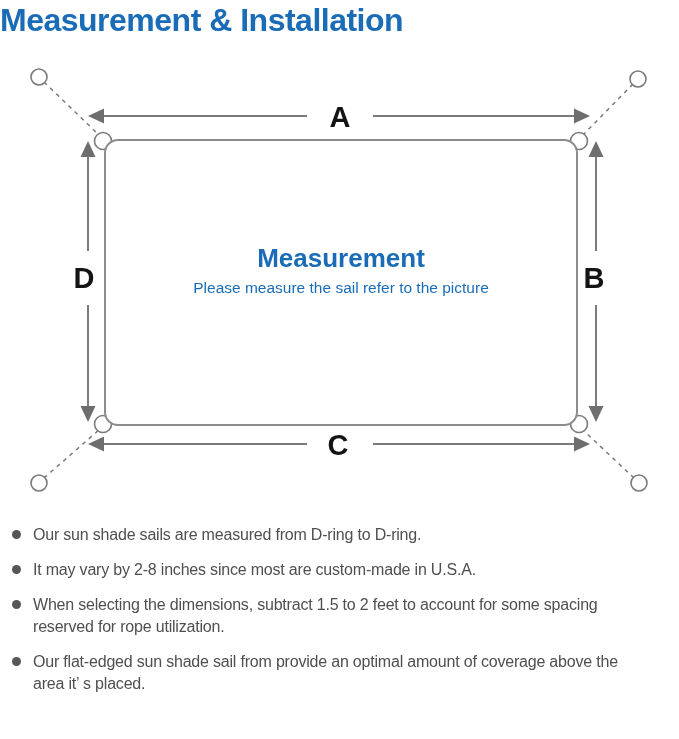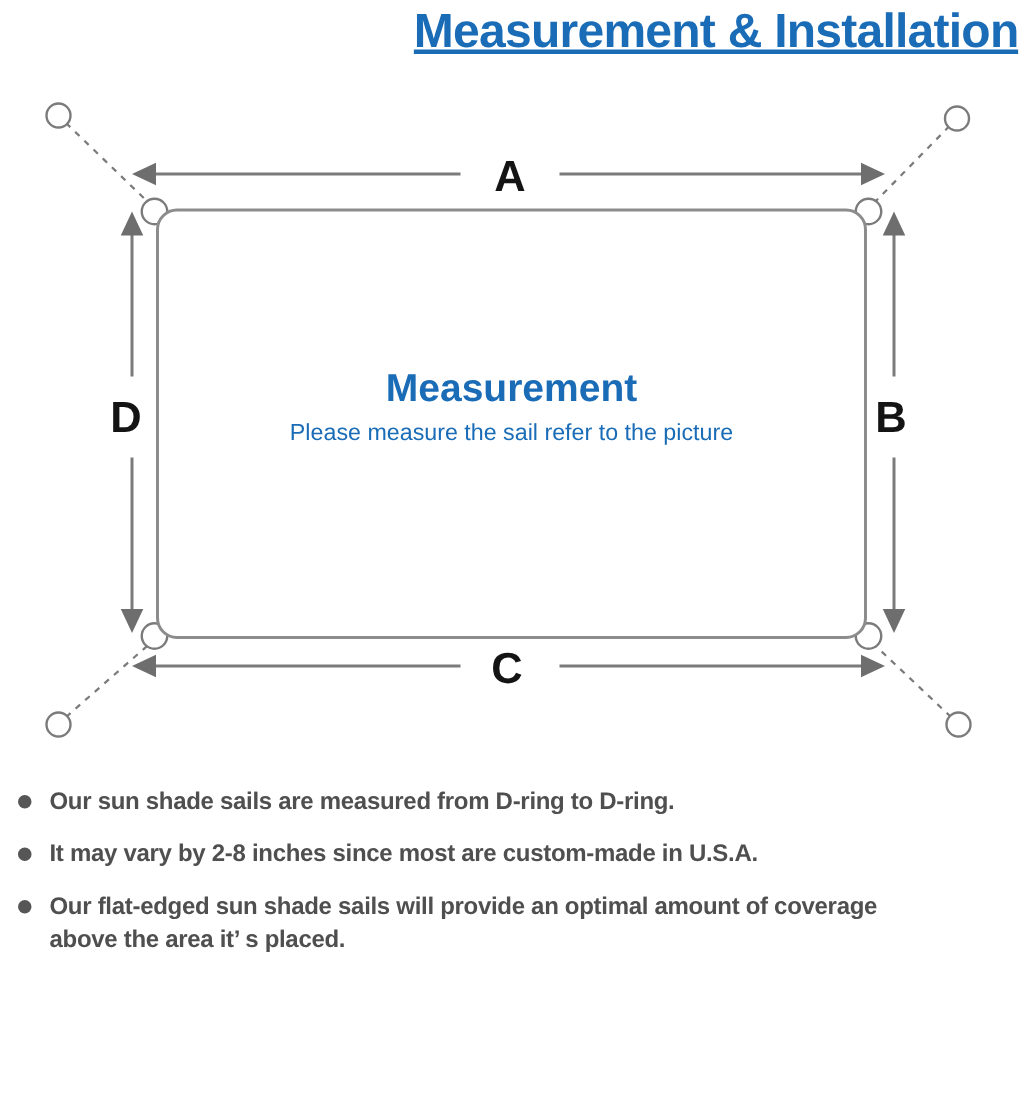--- a/index.html
+++ b/index.html
@@ -14,26 +14,25 @@
     height: 739px;
     background: #ffffff;
     overflow: hidden;
   }
   .page-title {
     position: absolute;
     top: 2px;
     left: 0;
     width: 679px;
     margin: 0;
-    text-align: right;
+    text-align: left;
     font-size: 32px;
     font-weight: bold;
     letter-spacing: -0.5px;
     color: #1a6cb7;
-    text-decoration: underline;
   }
   .diagram-wrap {
     position: absolute;
     top: 55px;
     left: 0;
     width: 679px;
     height: 460px;
   }
   .dim-label {
     font-family: "Liberation Sans", "DejaVu Sans", sans-serif;
@@ -63,21 +62,20 @@
     color: #4f4f4f;
     font-size: 16px;
     letter-spacing: -0.2px;
     line-height: 22px;
   }
   .notes li {
     display: flex;
     align-items: flex-start;
     margin: 0 0 13px 0;
     max-width: 622px;
-    font-weight: bold;
   }
   .notes .dot {
     flex: 0 0 auto;
     width: 9px;
     height: 9px;
     margin: 6px 12px 0 2px;
     border-radius: 50%;
     background: #565656;
   }
   .notes .txt {
@@ -158,17 +156,21 @@
     <li>
       <span class="dot"></span>
       <span class="txt">Our sun shade sails are measured from D-ring to D-ring.</span>
     </li>
     <li>
       <span class="dot"></span>
       <span class="txt">It may vary by 2-8 inches since most are custom-made in U.S.A.</span>
     </li>
     <li>
       <span class="dot"></span>
-      <span class="txt">Our flat-edged sun shade sails will provide an optimal amount of coverage above the area it’ s placed.</span>
+      <span class="txt">When selecting the dimensions, subtract 1.5 to 2 feet to account for some spacing reserved for rope utilization.</span>
+    </li>
+    <li>
+      <span class="dot"></span>
+      <span class="txt">Our flat-edged sun shade sail from provide an optimal amount of coverage above the area it’ s placed.</span>
     </li>
   </ul>
 
 </div>
 
 </body></html>

